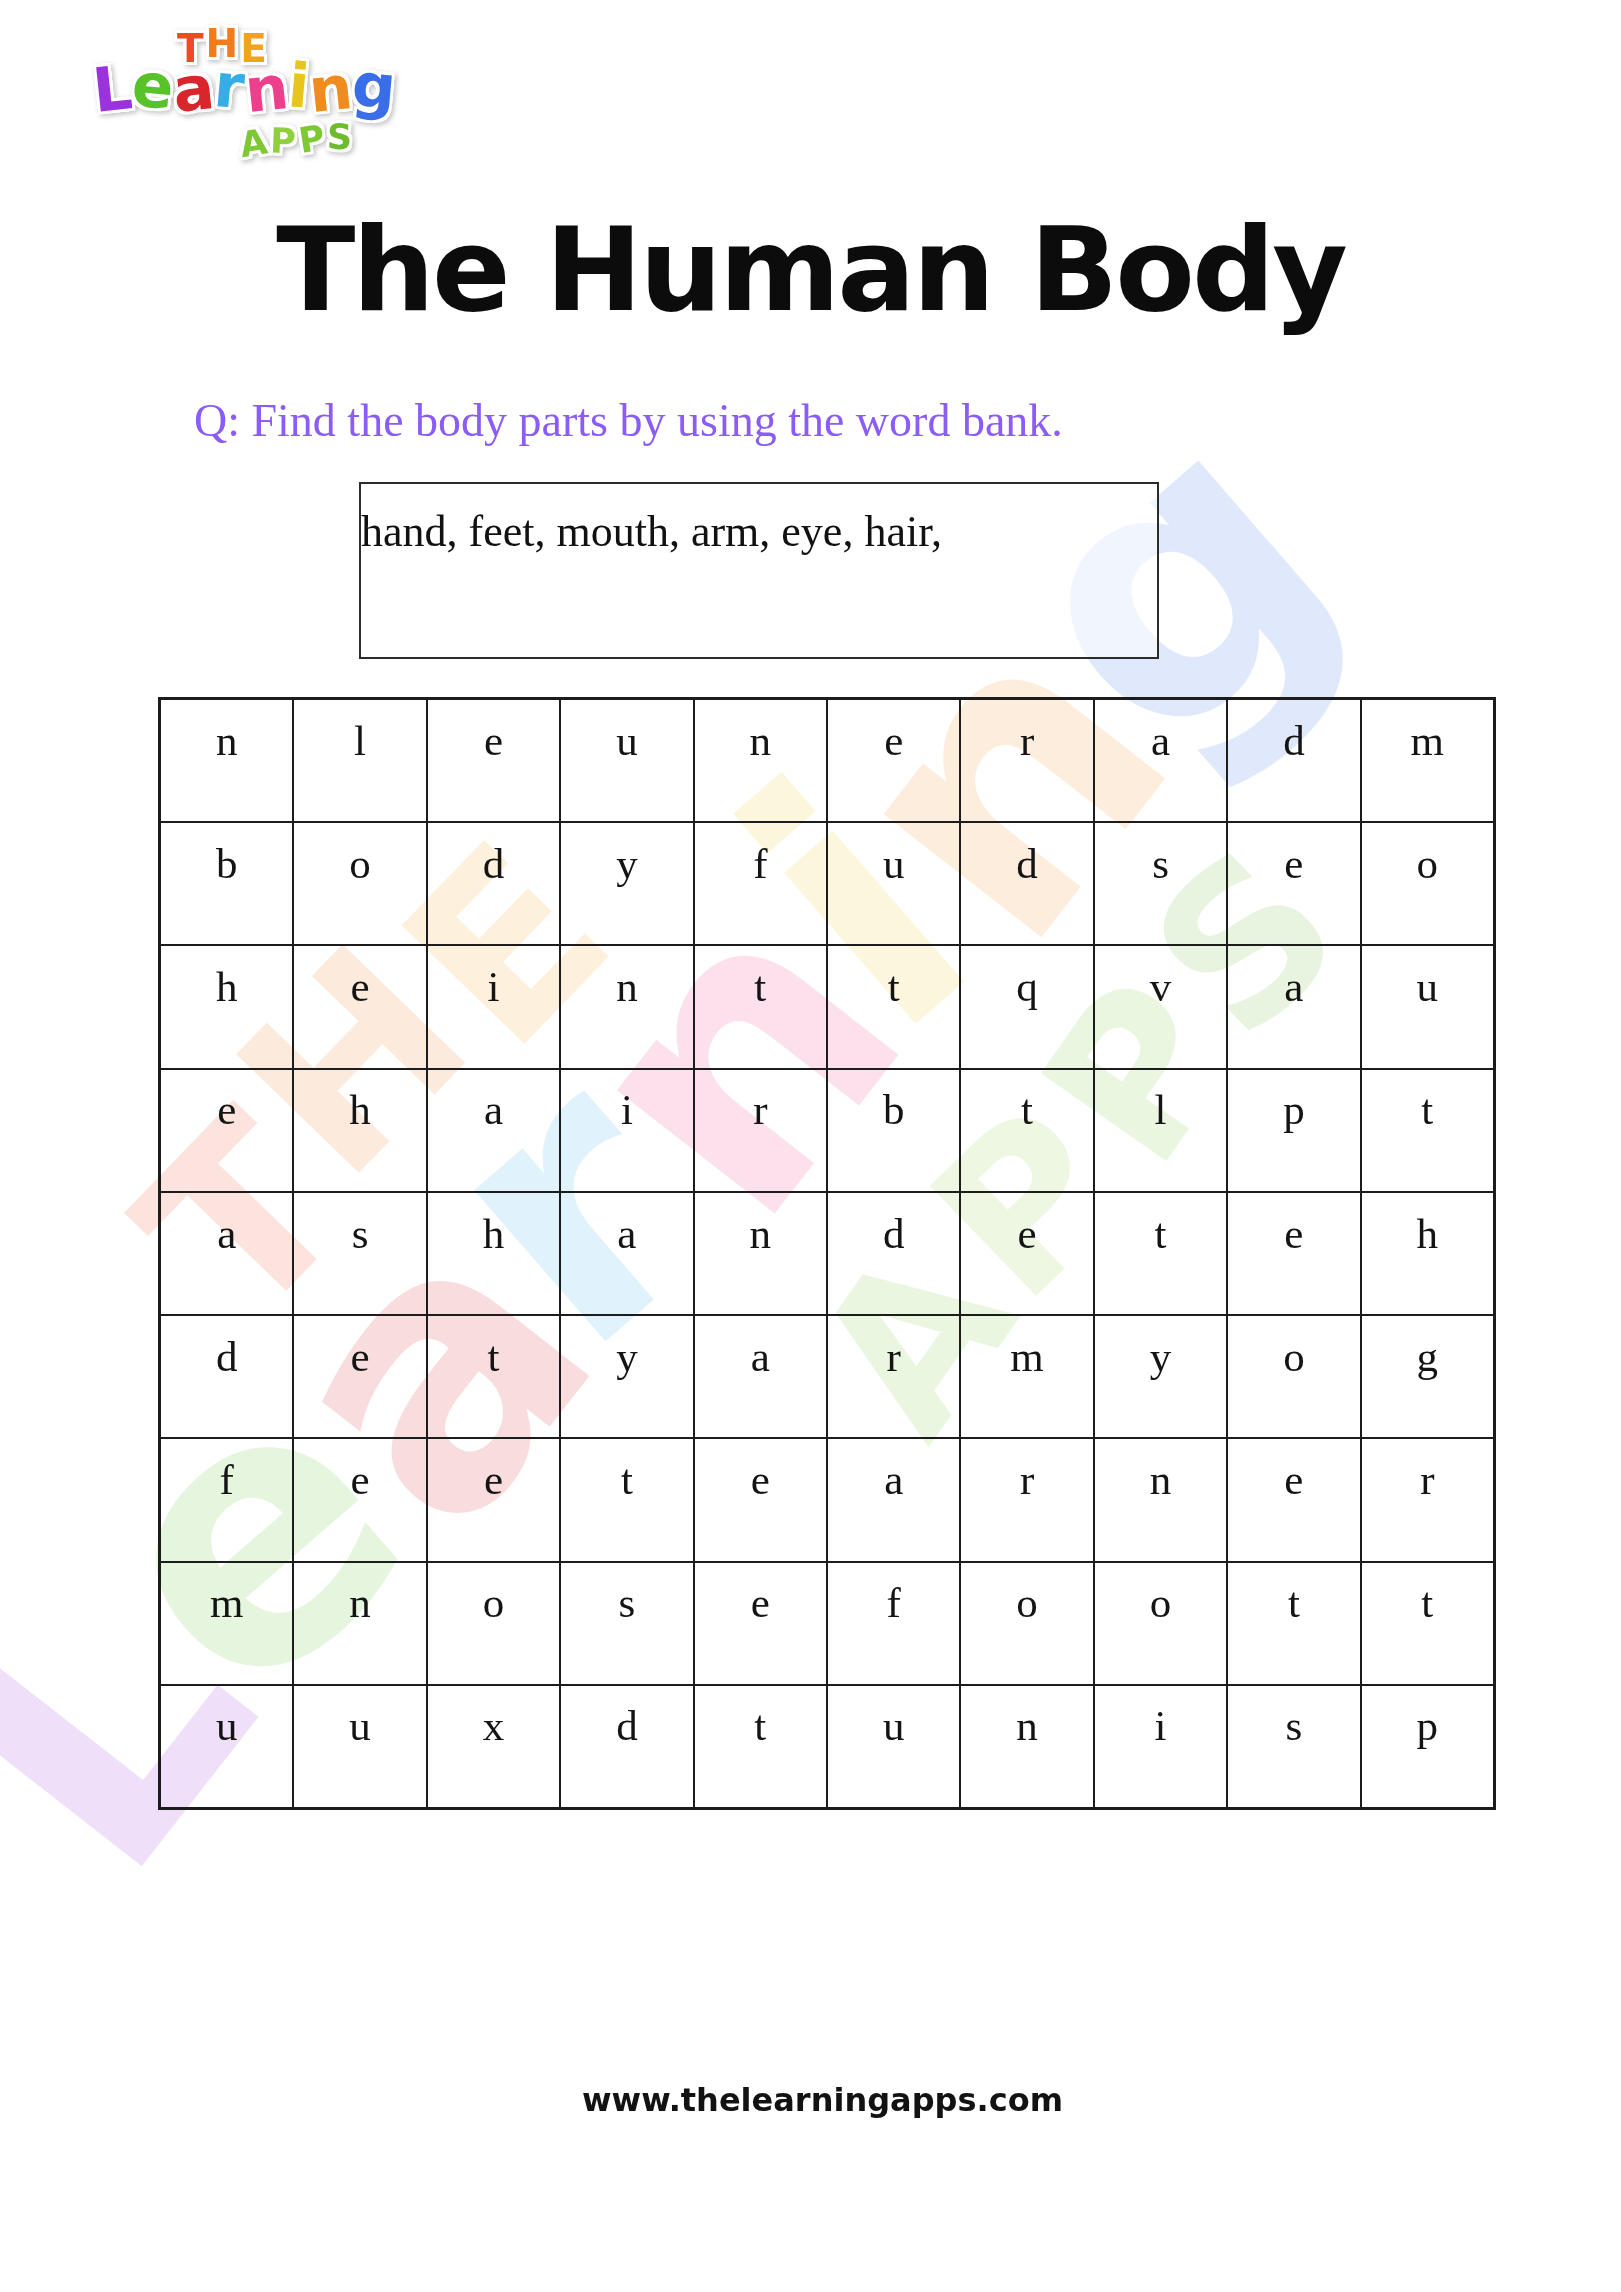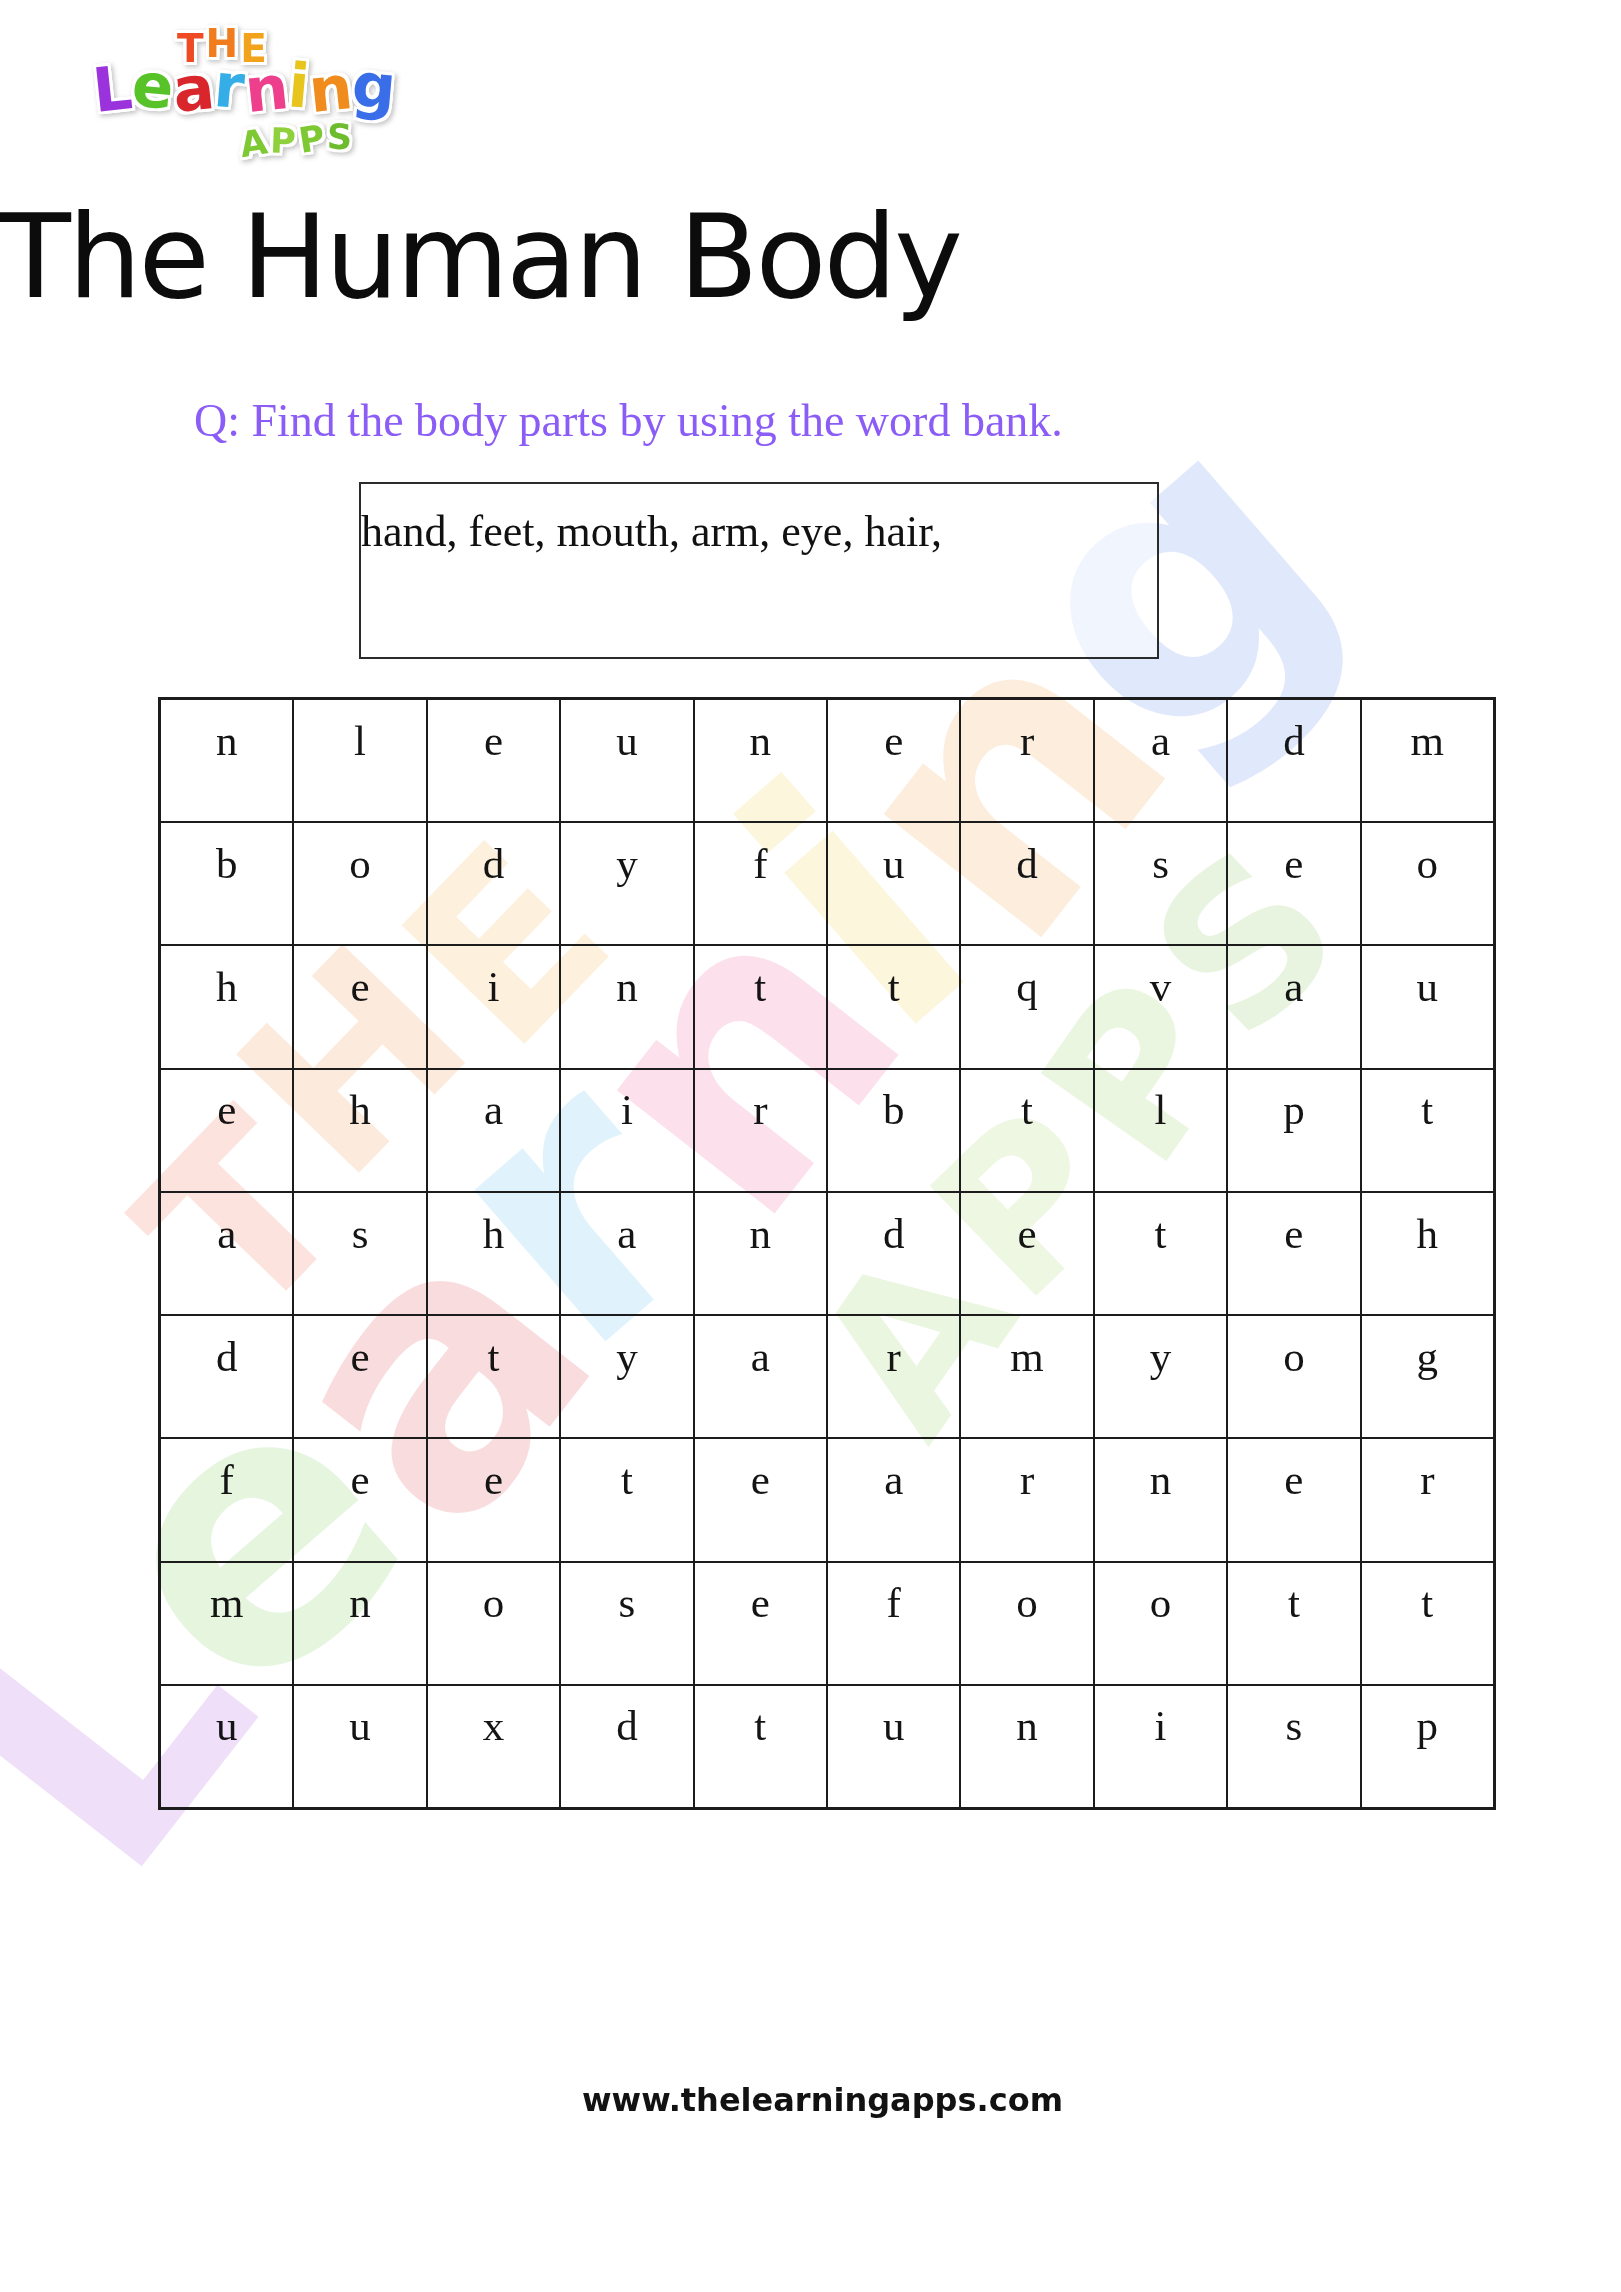--- a/index.html
+++ b/index.html
@@ -55,23 +55,24 @@
     transform:translate(-50%,-50%) rotate(-46deg) scale(6.0);
     transform-origin:center center;
     opacity:0.15;
     pointer-events:none;
     z-index:0;
   }
   .watermark .logo{filter:none;}
 
   
   .page-title{
-    position:absolute;left:0;top:183px;width:100%;
-    font-family:"DejaVu Sans", sans-serif;
-    font-weight:normal;
+    position:absolute;left:0;top:196px;width:100%;
+    text-align:center;
+    font-family:"DejaVu Sans", sans-serif;
+    font-weight:bold;
     font-size:116px;line-height:147px;
     letter-spacing:-2.9px;
     color:#0c0c0c;
     z-index:2;
   }
   .question{
     position:absolute;left:194px;top:392px;
     font-size:46px;line-height:57px;
     color:#8b5cf6;
     z-index:2;

